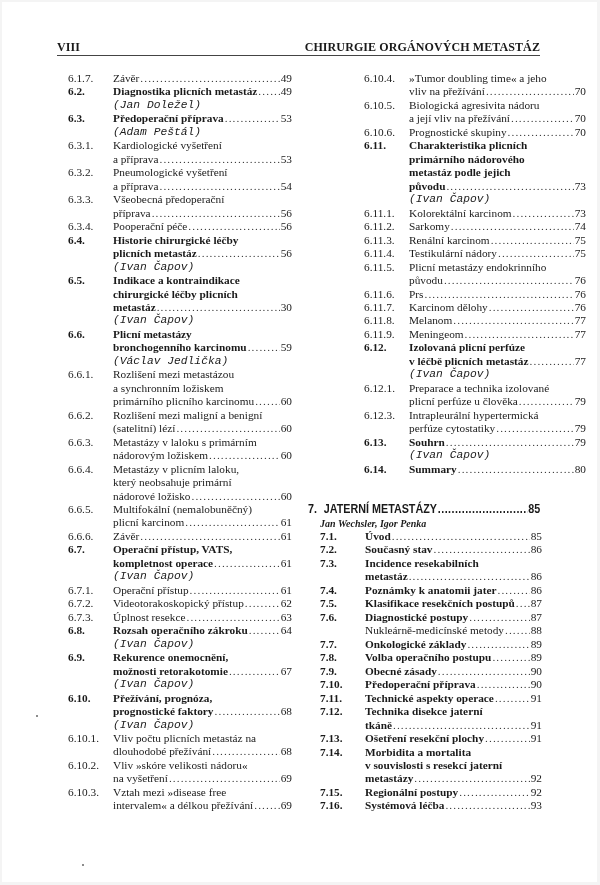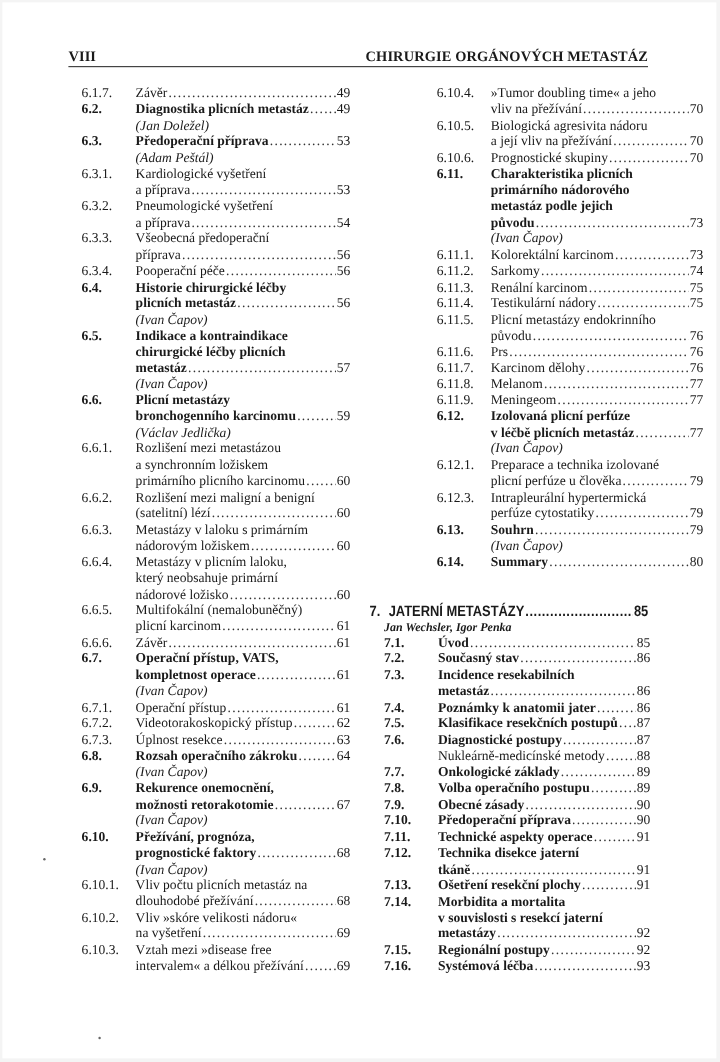--- a/index.html
+++ b/index.html
@@ -32,21 +32,21 @@
   .txt .t { flex: 0 0 auto; }
   .txt .dots {
     flex: 1 1 auto; overflow: hidden; margin: 0 1px;
     letter-spacing: 1.1px; color: #333;
   }
   .txt .dots::before {
     content: "..................................................................................................................";
   }
   .txt .p { flex: 0 0 auto; text-align: right; }
   .bold { font-weight: bold; }
-  .italic { font-style: italic; }
+  .italic { font-style: italic; font-family: Liberation Mono, monospace; }
   .chap {
     position: absolute; left: 306px; width: 232px; top: 500px; height: 15px;
     line-height: 15px; font-family: "Liberation Sans", "DejaVu Sans", sans-serif;
     font-weight: bold; font-size: 12.5px; display: flex; transform: scaleX(0.86);
     transform-origin: left center; width: 270px;
   }
   .chap .n { flex: 0 0 auto; margin-right: 8px; }
   .chap .t { flex: 0 0 auto; }
   .chap .dots { flex: 1 1 auto; overflow: hidden; letter-spacing: 0.5px; margin: 0 1px; }
   .chap .dots::before { content: "................................................................................................"; }
@@ -175,21 +175,21 @@
       </div>
       <div class="row">
         <span class="txt">
           <span class="t bold">chirurgické léčby plicních</span>
         </span>
       </div>
       <div class="row">
         <span class="txt">
           <span class="t bold">metastáz</span>
           <span class="dots"></span>
-          <span class="p">57</span>
+          <span class="p">30</span>
         </span>
       </div>
       <div class="row">
         <span class="txt">
           <span class="t italic">(Ivan Čapov)</span>
         </span>
       </div>
       <div class="row">
         <span class="num bold">6.6.</span>
         <span class="txt">

